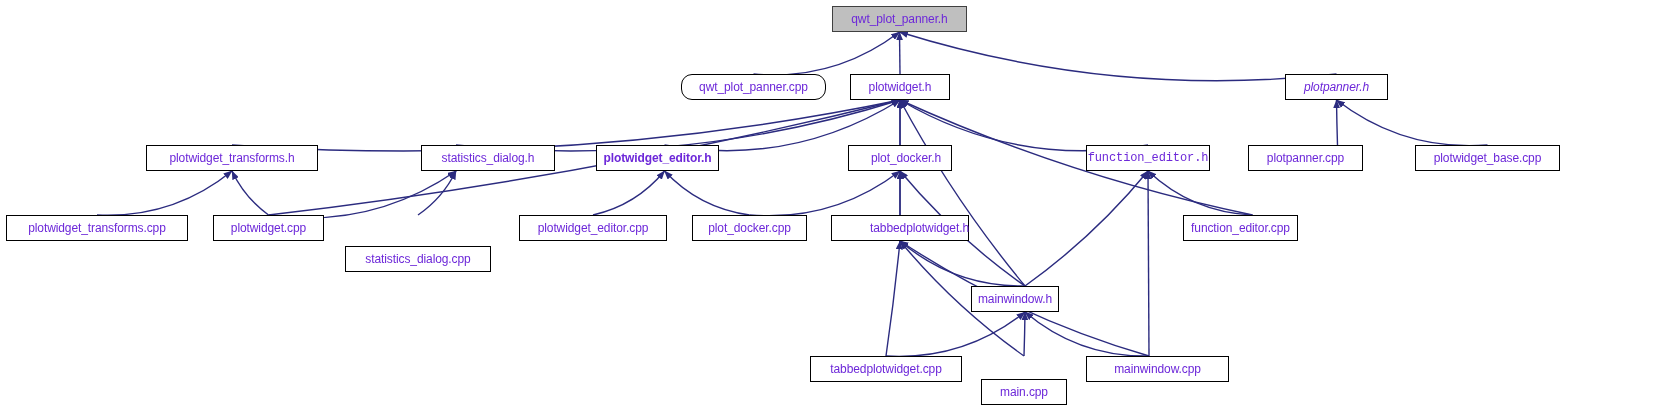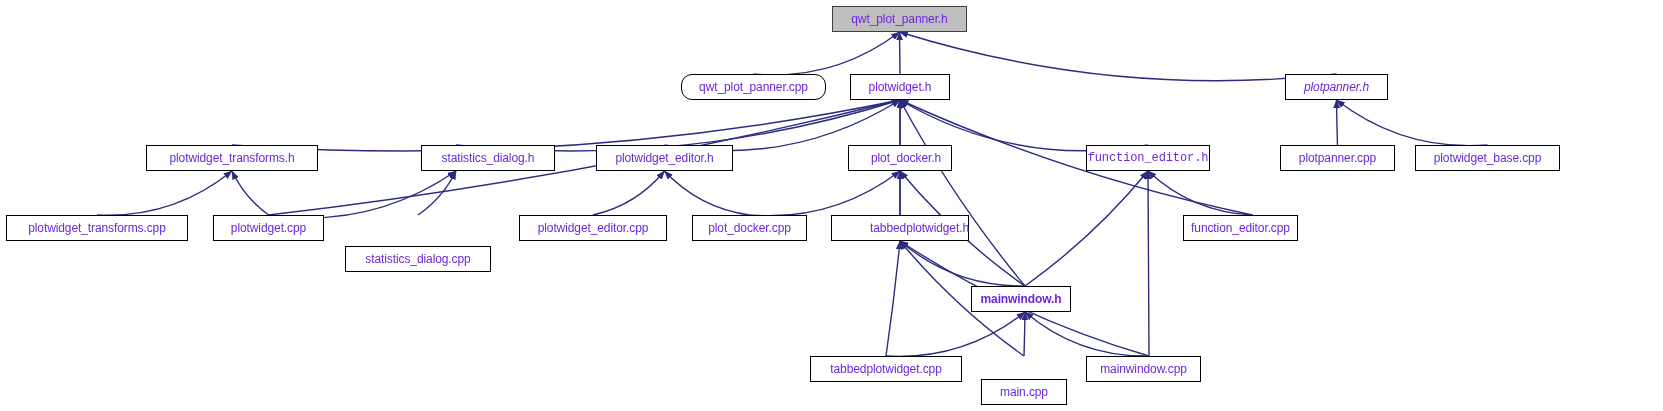--- a/index.html
+++ b/index.html
@@ -109,30 +109,30 @@
       </div>
       <div class="graph-node" style="left: 1285px; top: 74px; width: 103px; font-style: italic;">
         <span class="node-label">plotpanner.h</span>
       </div>
       <div class="graph-node" style="left: 146px; top: 145px; width: 172px;">
         <span class="node-label">plotwidget_transforms.h</span>
       </div>
       <div class="graph-node" style="left: 389px; top: 145px; width: 134px; margin-left: 32px;">
         <span class="node-label">statistics_dialog.h</span>
       </div>
-      <div class="graph-node" style="left: 596px; top: 145px; width: 137px;">
+      <div class="graph-node" style="left: 596px; top: 145px; width: 123px; font-weight: bold;">
         <span class="node-label">plotwidget_editor.h</span>
       </div>
       <div class="graph-node" style="left: 848px; top: 145px; width: 104px; padding-left: 12px;">
         <span class="node-label">plot_docker.h</span>
       </div>
       <div class="graph-node" style="left: 1086px; top: 145px; width: 124px; font-family: Liberation Mono, monospace;">
         <span class="node-label">function_editor.h</span>
       </div>
-      <div class="graph-node" style="left: 1280px; top: 145px; width: 115px;">
+      <div class="graph-node" style="left: 1248px; top: 145px; width: 115px;">
         <span class="node-label">plotpanner.cpp</span>
       </div>
       <div class="graph-node" style="left: 1415px; top: 145px; width: 145px;">
         <span class="node-label">plotwidget_base.cpp</span>
       </div>
       <div class="graph-node" style="left: 6px; top: 215px; width: 182px;">
         <span class="node-label">plotwidget_transforms.cpp</span>
       </div>
       <div class="graph-node" style="left: 213px; top: 215px; width: 111px; align-items: center;">
         <span class="node-label">plotwidget.cpp</span>
@@ -145,26 +145,26 @@
       </div>
       <div class="graph-node" style="left: 692px; top: 215px; width: 115px;">
         <span class="node-label">plot_docker.cpp</span>
       </div>
       <div class="graph-node" style="left: 831px; top: 215px; width: 138px; padding-left: 39px;">
         <span class="node-label">tabbedplotwidget.h</span>
       </div>
       <div class="graph-node" style="left: 1183px; top: 215px; width: 115px;">
         <span class="node-label">function_editor.cpp</span>
       </div>
-      <div class="graph-node" style="left: 971px; top: 286px; width: 100px; font-weight: bold;">
+      <div class="graph-node" style="left: 971px; top: 286px; width: 88px;">
         <span class="node-label">mainwindow.h</span>
       </div>
       <div class="graph-node" style="left: 810px; top: 356px; width: 152px;">
         <span class="node-label">tabbedplotwidget.cpp</span>
       </div>
       <div class="graph-node" style="left: 981px; top: 356px; width: 86px; margin-top: 23px;">
         <span class="node-label">main.cpp</span>
       </div>
-      <div class="graph-node" style="left: 1086px; top: 356px; width: 115px;">
+      <div class="graph-node" style="left: 1086px; top: 356px; width: 143px;">
         <span class="node-label">mainwindow.cpp</span>
       </div>
     </div>
 </div>
 
 </body></html>

